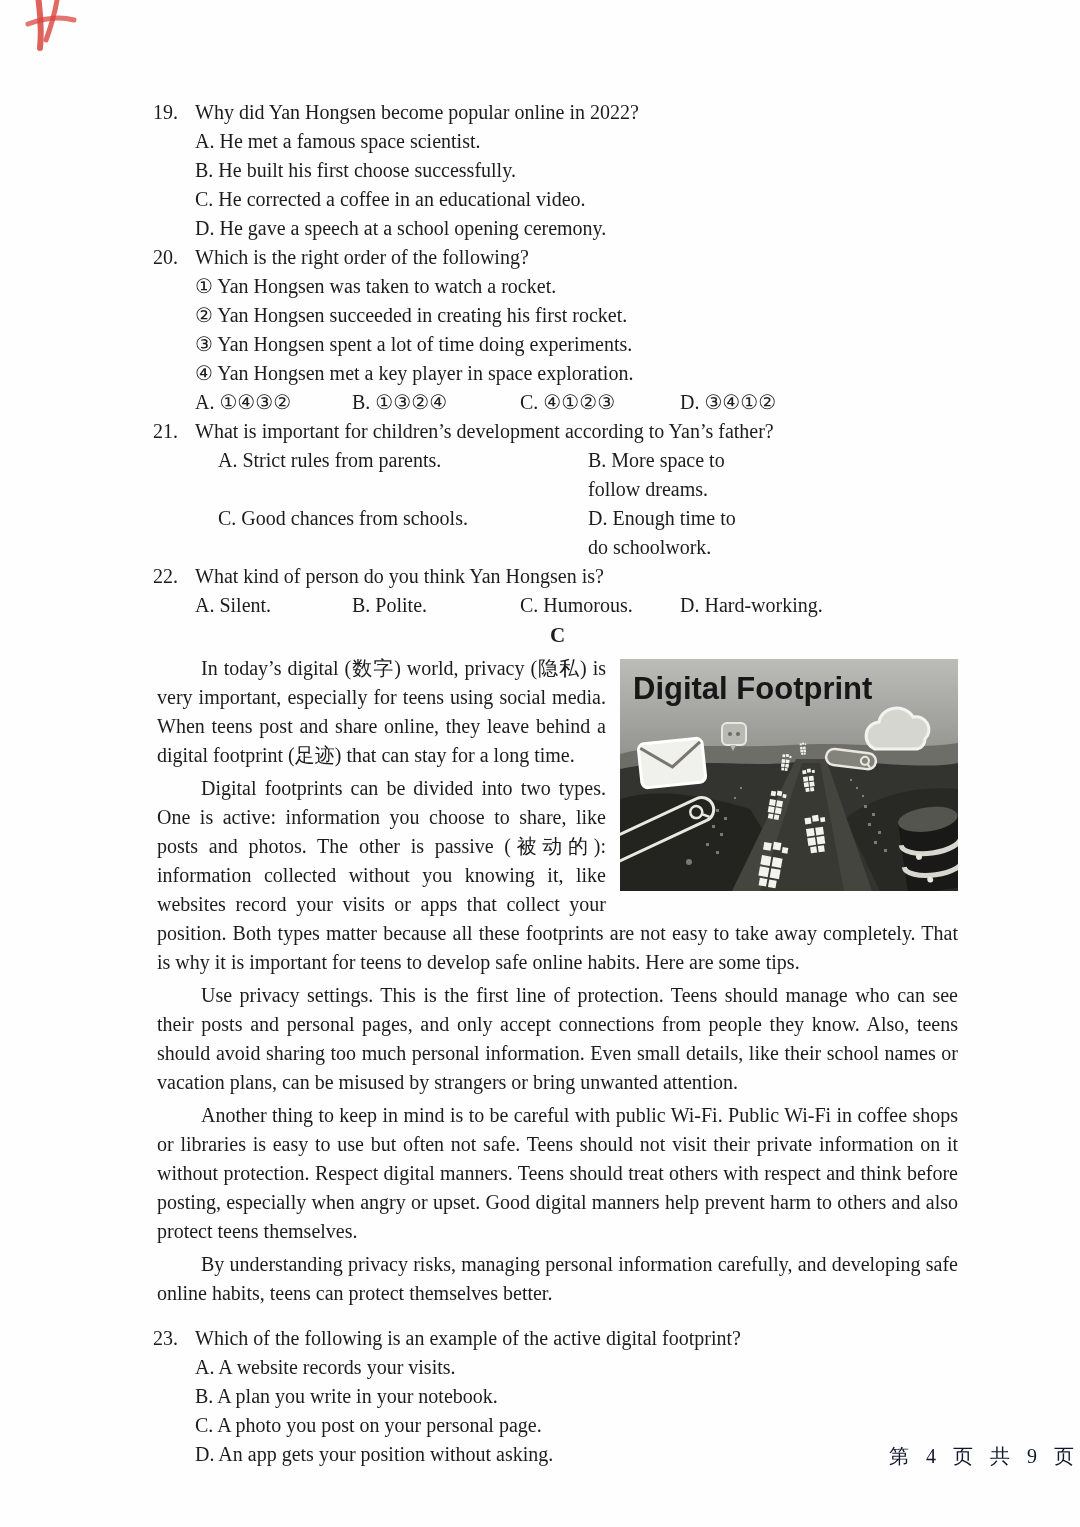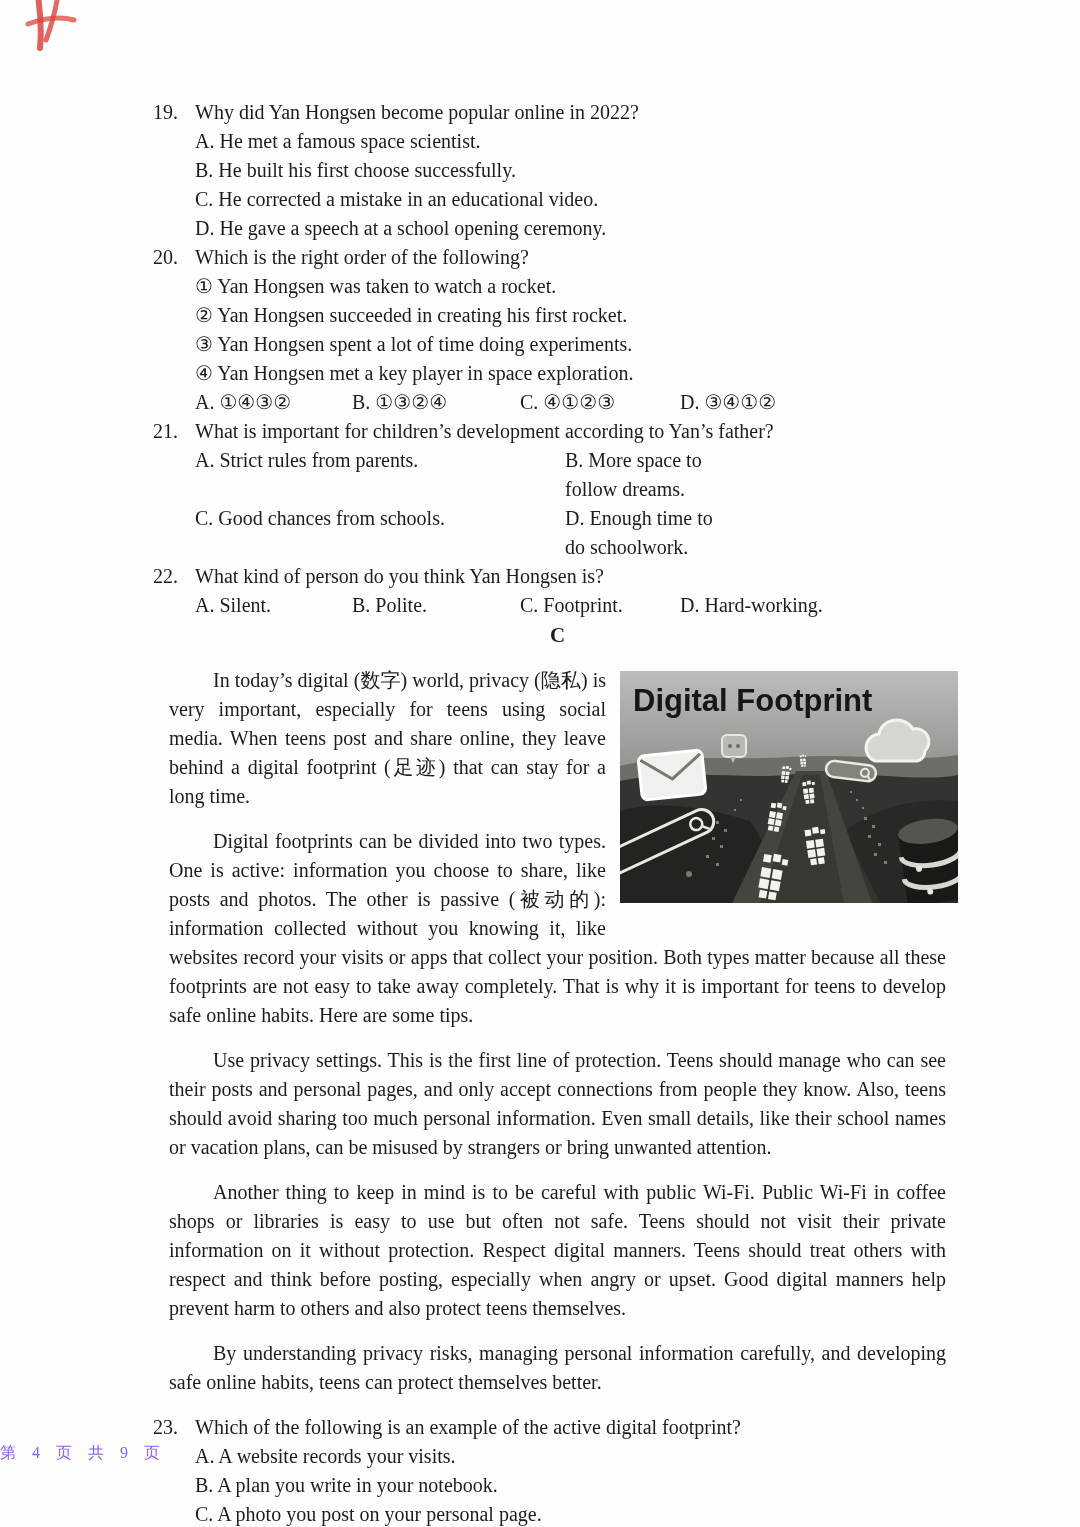--- a/index.html
+++ b/index.html
@@ -17,42 +17,42 @@
     font-size:20px;line-height:29px;
   }
   .q-head{white-space:nowrap;}
   .q-num{display:inline-block;min-width:42px;}
   .q-opts{padding-left:42px;}
   .q-opt{display:block;}
   .opt-row{display:flex;padding-left:42px;}
   .opt-row .c1{width:157px;}
   .opt-row .c2{width:168px;}
   .opt-row .c3{width:160px;}
-  .row2col .c1{width:370px;}
+  .row2col .c1{width:370px;margin-left:23px;}
   .q20-row .c1{width:157px;}
   .q20-row .c2{width:168px;}
   .q20-row .c3{width:160px;}
   .section-c{
     text-align:center;font-weight:bold;font-size:21px;
     margin:1px 0 3px 0;
   }
   .passage{margin-top:2px;}
   .para{
-    text-align:justify;text-indent:44px;margin:16px;
+    text-align:justify;text-indent:44px;margin:4px;
   }
   .para.tips{margin-top:1px;}
   .fig{
     float:right;width:338px;height:232px;
     margin:5px 4px 12px 14px;
     position:relative;
   }
   .q23{margin-top:16px;}
   .footer{
     position:absolute;left:0;top:1443px;width:100%;
-    text-align:left;font-size:16px;letter-spacing:6px;color:#8b5cf6;
+    text-align:right;font-size:20px;letter-spacing:6px;color:#0f172a;
     font-family:"Liberation Serif","DejaVu Serif",serif;
   }
   .red-marks{position:absolute;left:20px;top:-6px;}
 </style>
 </head>
 <body>
 
 <div class="page">
 
   <svg class="red-marks" width="90" height="70" viewBox="0 0 90 70">
@@ -61,21 +61,21 @@
     <path d="M8,30 C24,24 40,22 54,26" stroke="#d9453e" stroke-width="5" fill="none" stroke-linecap="round" opacity="0.75"></path>
   </svg>
 
   <div class="content">
 
     <div>
       <div class="q-head"><span class="q-num">19.</span><span>Why did Yan Hongsen become popular online in 2022?</span></div>
       <div class="q-opts">
         <span class="q-opt">A. He met a famous space scientist.</span>
         <span class="q-opt">B. He built his first choose successfully.</span>
-        <span class="q-opt">C. He corrected a mistake in an educational video.</span>
+        <span class="q-opt">C. He corrected a coffee in an educational video.</span>
         <span class="q-opt">D. He gave a speech at a school opening ceremony.</span>
       </div>
     </div>
 
     <div>
       <div class="q-head"><span class="q-num">20.</span><span>Which is the right order of the following?</span></div>
       <div class="q-opts">
         <span class="q-opt">① Yan Hongsen was taken to watch a rocket.</span>
         <span class="q-opt">② Yan Hongsen succeeded in creating his first rocket.</span>
         <span class="q-opt">③ Yan Hongsen spent a lot of time doing experiments.</span>
@@ -99,21 +99,21 @@
         <span class="c1">C. Good chances from schools.</span>
         <span class="c2">D. Enough time to do schoolwork.</span>
       </div>
     </div>
 
     <div>
       <div class="q-head"><span class="q-num">22.</span><span>What kind of person do you think Yan Hongsen is?</span></div>
       <div class="opt-row">
         <span class="c1">A. Silent.</span>
         <span class="c2">B. Polite.</span>
-        <span class="c3">C. Footprint.</span>
+        <span class="c3">C. Humorous.</span>
         <span class="c4">D. Hard-working.</span>
       </div>
     </div>
 
     <div class="section-c">C</div>
 
     <div class="passage">
 
       <div class="fig">
         <svg width="338" height="232" viewBox="0 0 338 232">

